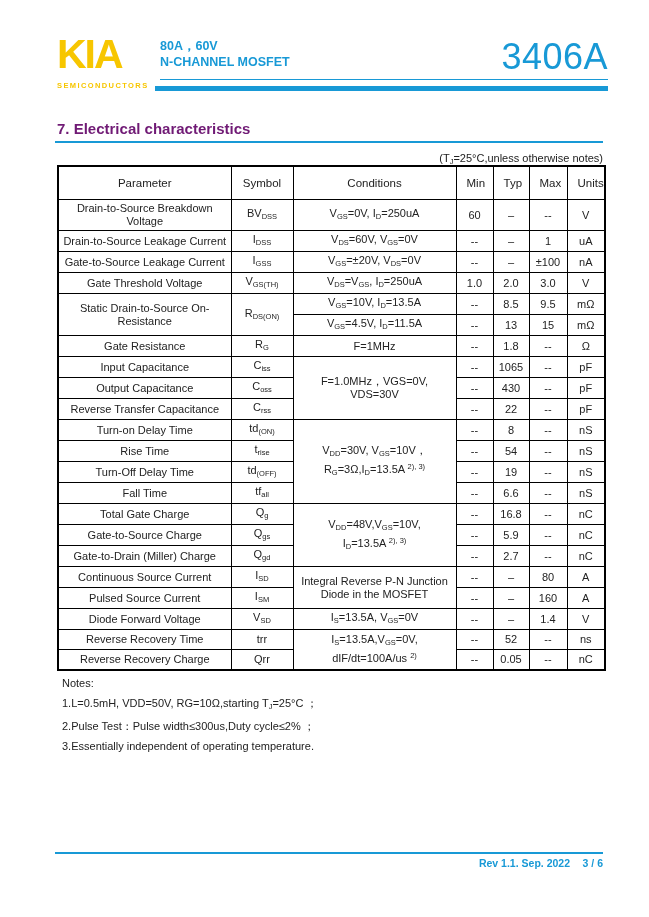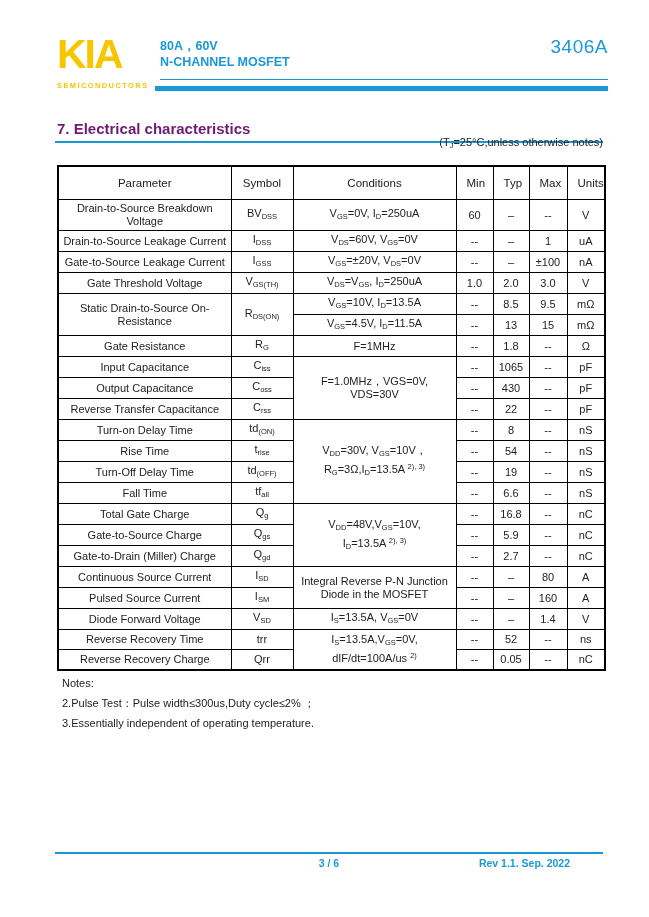--- a/index.html
+++ b/index.html
@@ -22,32 +22,32 @@
   .rating {
     position:absolute; left:160px; top:38px;
     font-size:12.5px; font-weight:bold; color:#1899d6;
   }
   .devtype {
     position:absolute; left:160px; top:55px;
     font-size:12.5px; font-weight:bold; color:#1899d6;
   }
   .part {
     position:absolute; right:41px; top:36px;
-    font-size:19px; color:#1899d6; font-weight:400; letter-spacing:0.5px;
+    font-size:36px; color:#1899d6; font-weight:400; letter-spacing:0.5px;
   }
   .hline-thin  { position:absolute; left:160px; top:79px; width:448px; height:1px; background:#1899d6; }
   .hline-thick { position:absolute; left:155px; top:86px; width:453px; height:5px; background:#1899d6; }
   
   .sec-title {
     position:absolute; left:57px; top:120px;
     font-size:15px; font-weight:bold; color:#701a75;
   }
   .sec-underline { position:absolute; left:55px; top:141px; width:548px; height:2px; background:#1899d6; }
   .tbl-note {
-    position:absolute; left:303px; top:136px; width:300px;
+    position:absolute; left:303px; top:152px; width:300px;
     text-align:right; font-size:11px; color:#222;
   }
   
   table.spec {
     position:absolute; left:57px; top:165px; width:547px;
     border-collapse:collapse; table-layout:fixed;
     font-size:11px; color:#222;
   }
   table.spec th, table.spec td { border:1.5px solid #000; }
   table.spec { border:2px solid #000; }
@@ -61,21 +61,21 @@
   td.param { text-align:left; padding-left:6px; padding-right:4px; }
   td.cond  { white-space:pre-line; }
   sub { font-size:7.5px; vertical-align:-2px; }
   sup { font-size:7.5px; vertical-align:4px; }
   
   .notes { position:absolute; left:62px; top:676px; font-size:11px; color:#222; }
   .notes .note-line { margin-bottom:5px; line-height:15px; }
   
   .footer-line { position:absolute; left:55px; top:852px; width:548px; height:2px; background:#1899d6; }
   .footer-page {
-    position:absolute; left:55px; top:857px; width:548px; text-align:center;
+    position:absolute; left:55px; top:857px; width:548px; text-align:right;
     font-size:10.5px; font-weight:bold; color:#1899d6;
   }
   .footer-rev {
     position:absolute; left:390px; top:857px; width:180px; text-align:right;
     font-size:10.5px; font-weight:bold; color:#1899d6;
   }
 </style>
 </head>
 <body>
 
@@ -306,20 +306,21 @@
           <td class="val">--</td>
           <td class="val">0.05</td>
           <td class="val">--</td>
           <td class="val">nC</td>
         </tr>
       </tbody>
   </table>
 
   <div class="notes">
     <div class="note-line">Notes:</div>
+  <div class="note-line">1.L=0.5mH, VDD=50V, RG=10Ω,starting T<sub>J</sub>=25°C ；</div>
       <div class="note-line">2.Pulse Test：Pulse width≤300us,Duty cycle≤2% ；</div>
       <div class="note-line">3.Essentially independent of operating temperature.</div>
     </div>
 
   <div class="footer-line"></div>
   <div class="footer-page">3 / 6</div>
   <div class="footer-rev">Rev 1.1. Sep. 2022</div>
 
 </div>
 

